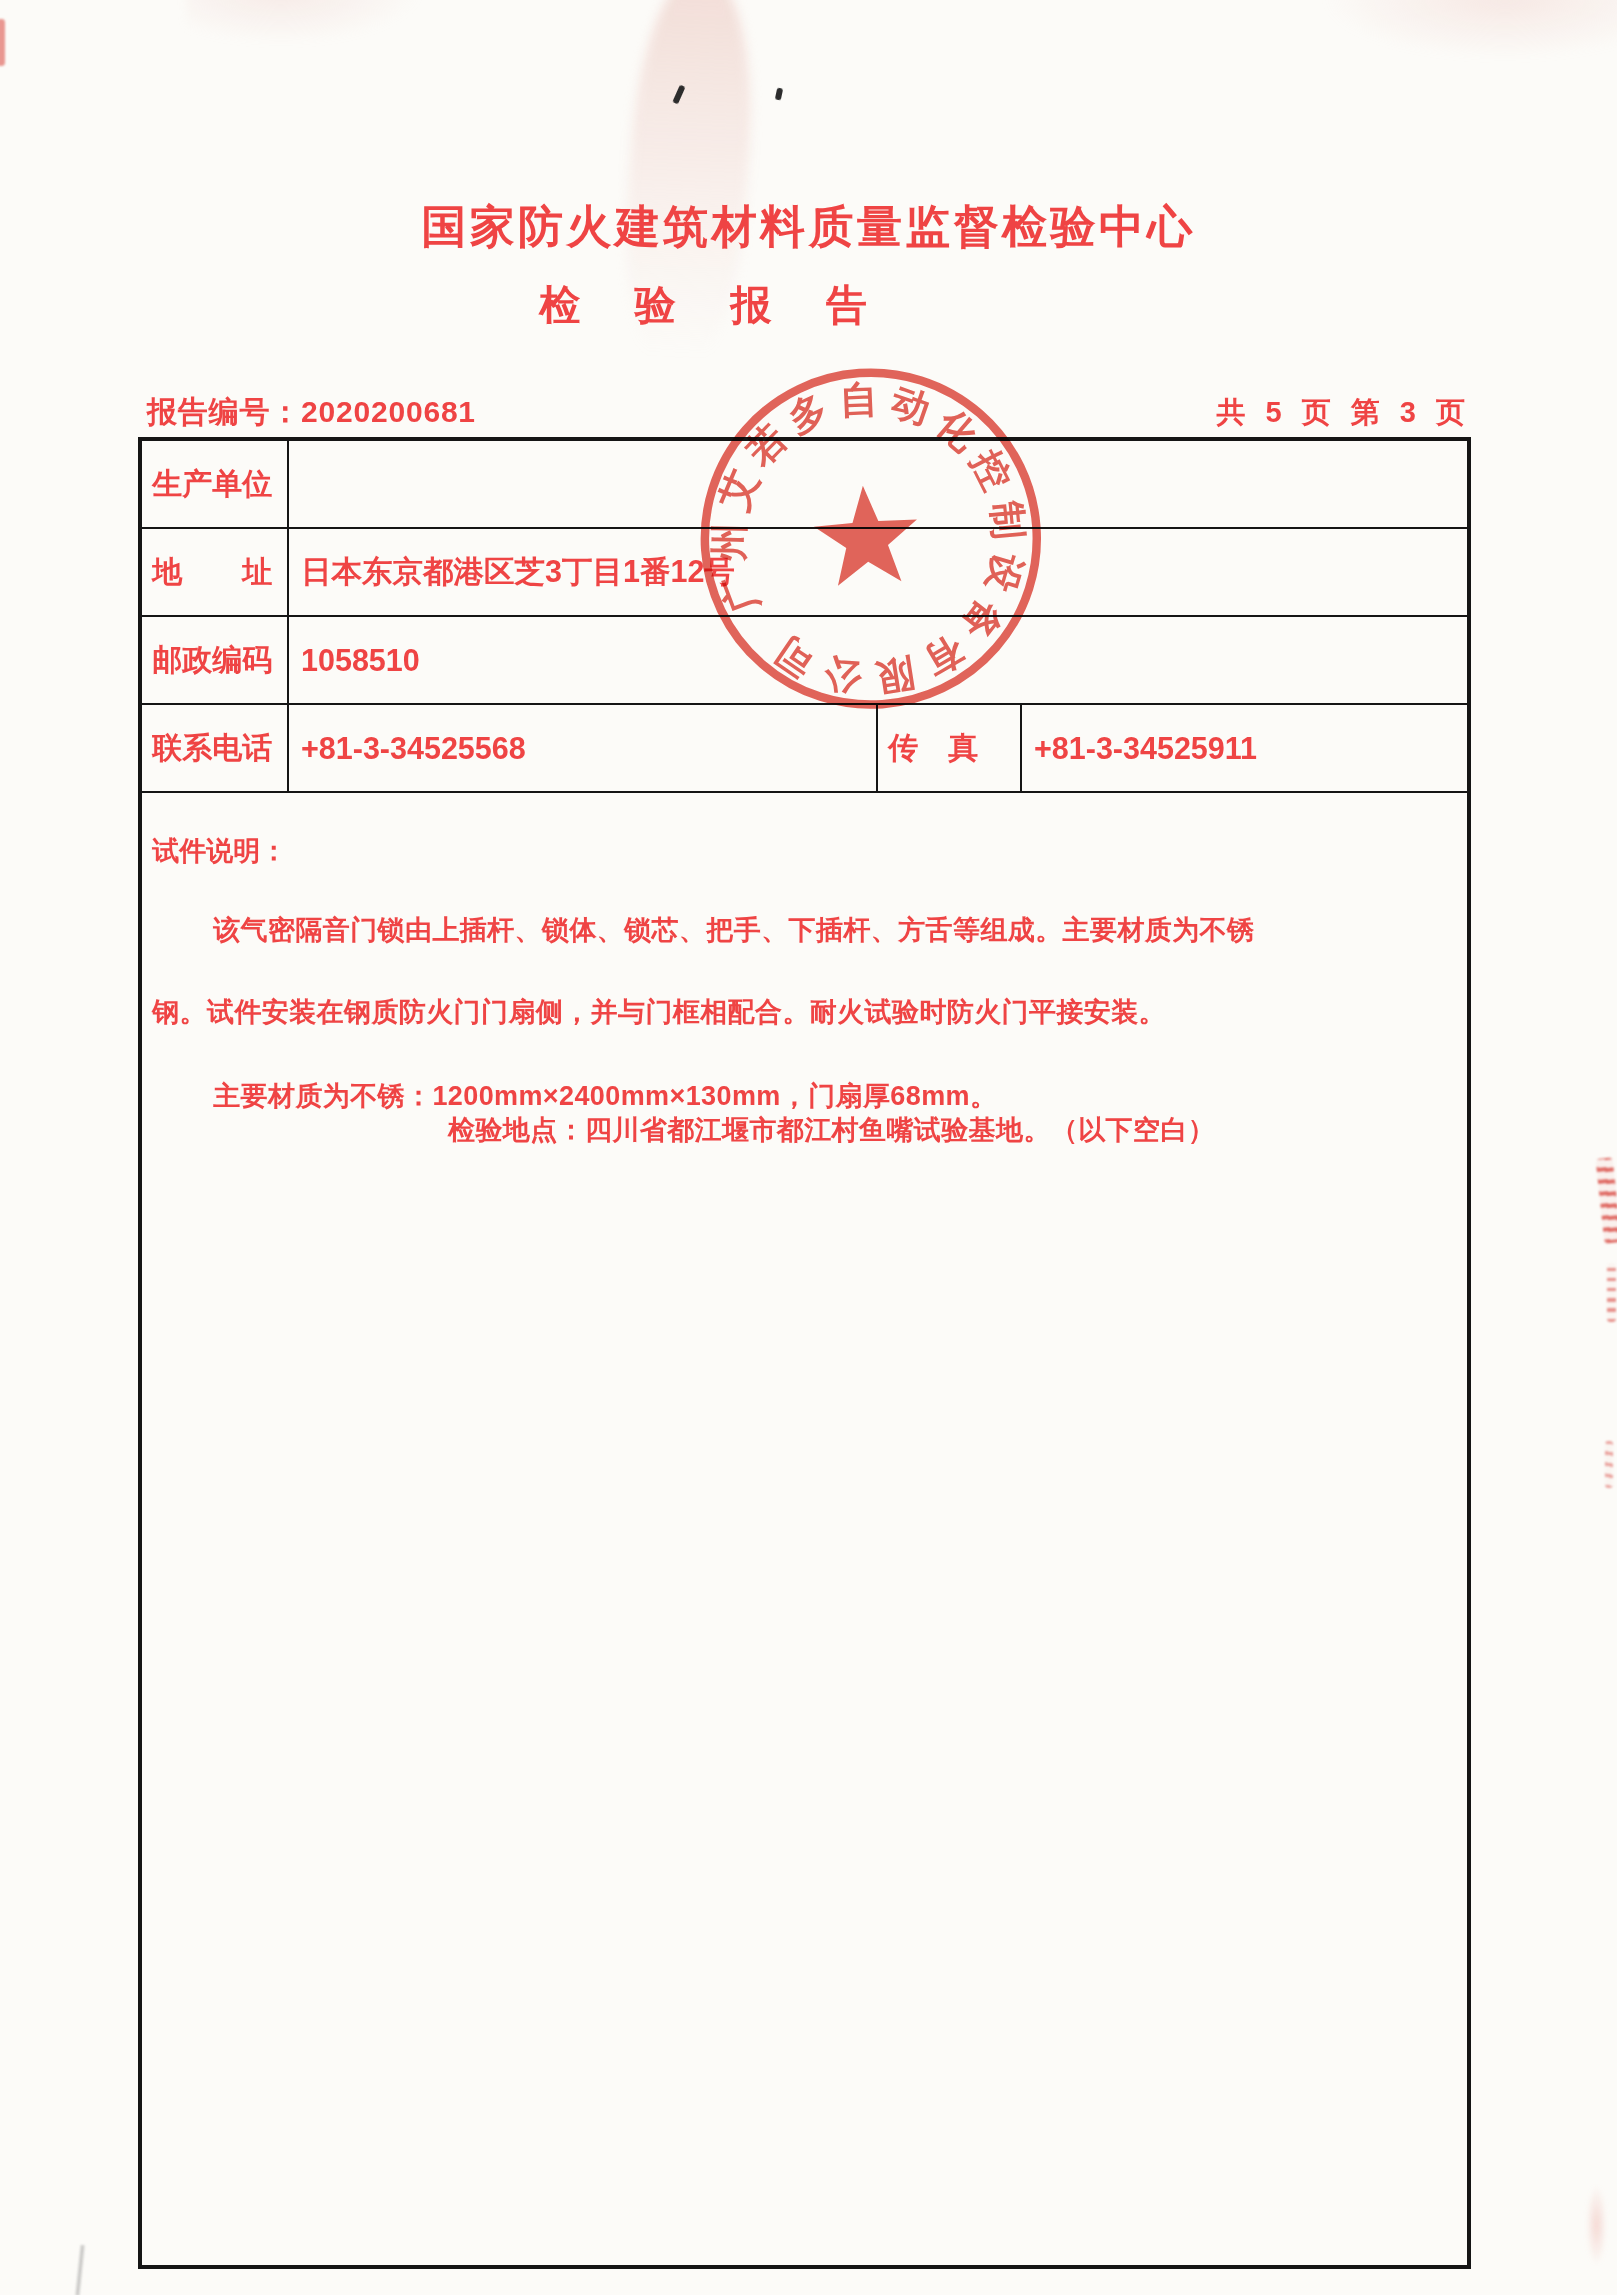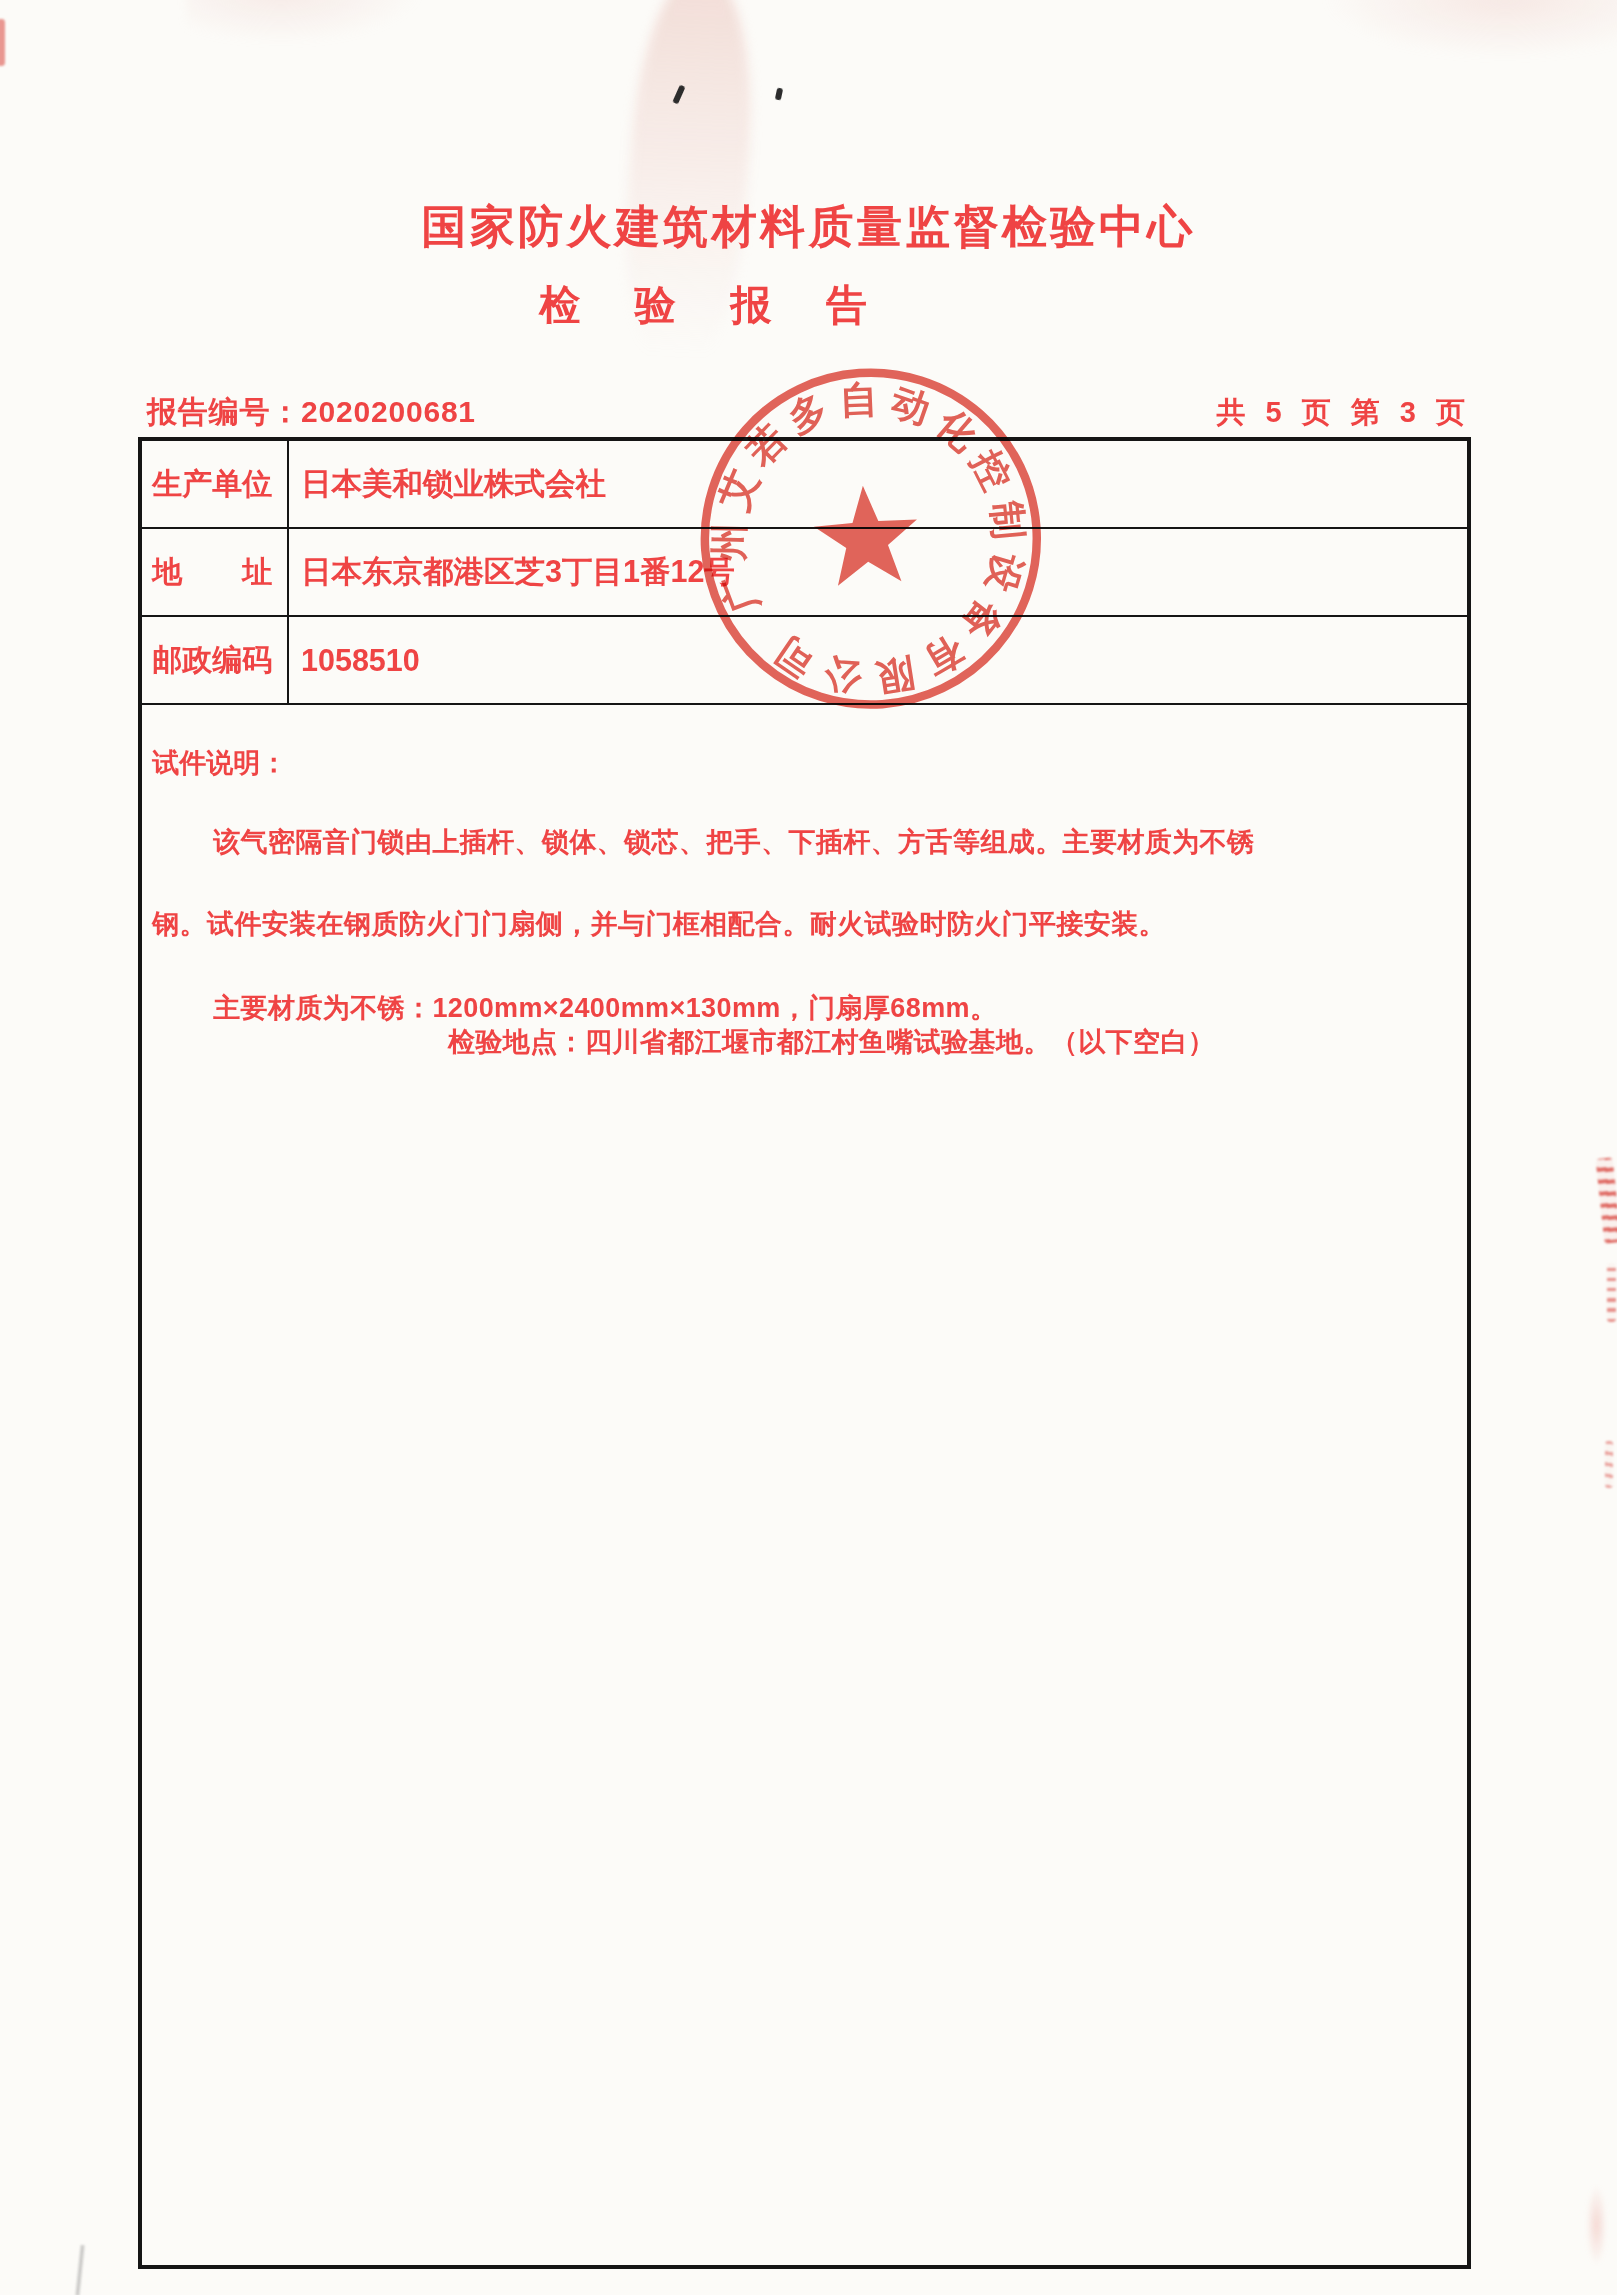--- a/index.html
+++ b/index.html
@@ -137,33 +137,38 @@
 
   <div class="report-no-line">
     <span>报告编号：</span><span>2020200681</span>
   </div>
   <div class="page-info">共 5 页 第 3 页</div>
 
   <div class="doc-table">
 
     <div class="t-row">
       <div class="t-label">生产单位</div>
-      <div class="t-value">日本美和锁业株式会社</div>
     </div>
 
     <div class="t-row">
       <div class="t-label">地　　址</div>
       <div class="t-value">日本东京都港区芝3丁目1番12号</div>
     </div>
 
     <div class="t-row">
       <div class="t-label">邮政编码</div>
       <div class="t-value">1058510</div>
     </div>
 
+    <div class="t-row">
+      <div class="t-label">联系电话</div>
+      <div class="t-value phone">+81-3-34525568</div>
+      <div class="t-label fax" style="justify-content:space-between;padding-right:12px;">传　真</div>
+      <div class="t-value">+81-3-34525911</div>
+    </div>
 
     <div class="desc">
       <div class="desc-heading">试件说明：</div>
       <div class="desc-line indent l1">该气密隔音门锁由上插杆、锁体、锁芯、把手、下插杆、方舌等组成。主要材质为不锈</div>
       <div class="desc-line l2">钢。试件安装在钢质防火门门扇侧，并与门框相配合。耐火试验时防火门平接安装。</div>
       <div class="desc-line indent l3">主要材质为不锈：1200mm×2400mm×130mm，门扇厚68mm。</div>
       <div class="desc-line indent l4">检验地点：四川省都江堰市都江村鱼嘴试验基地。（以下空白）</div>
     </div>
   </div>
 

